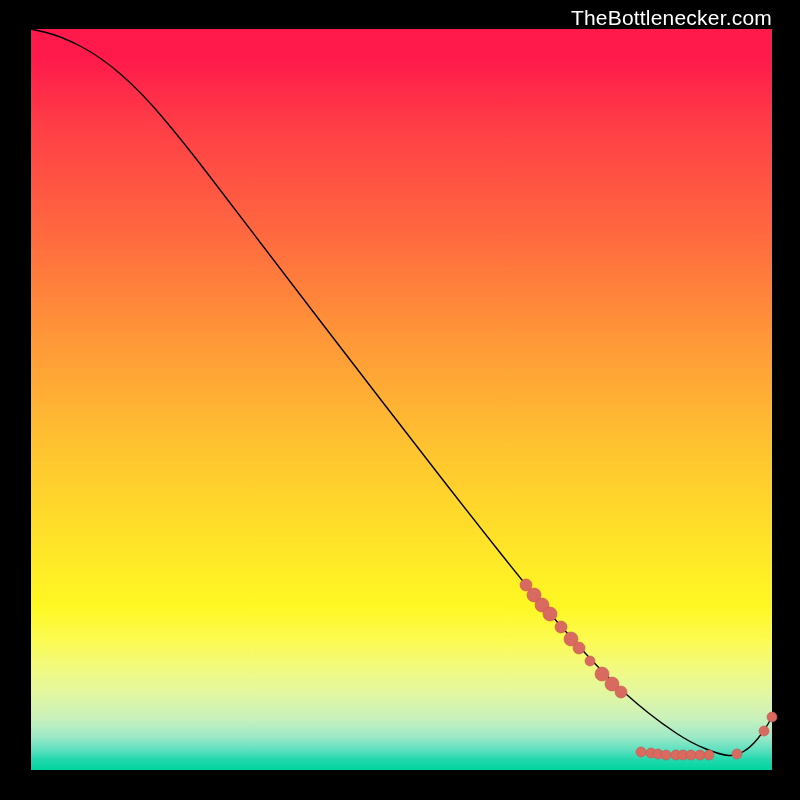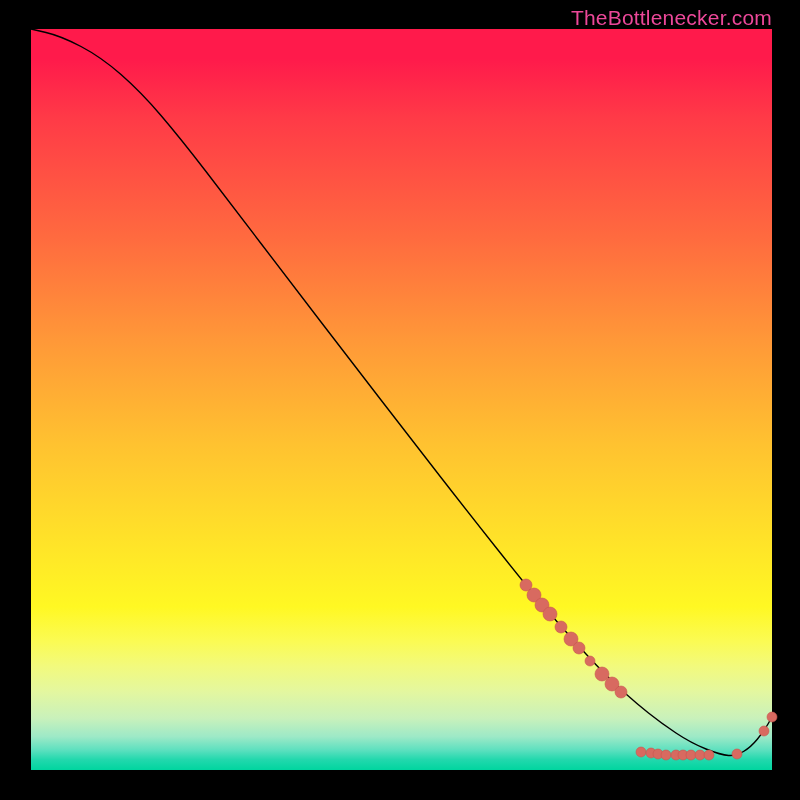--- a/index.html
+++ b/index.html
@@ -44,21 +44,21 @@
       #00d59f 100%
     );
   }
   .attribution {
     position: absolute;
     top: 6px;
     right: 28px;
     font-family: Arial, Helvetica, sans-serif;
     font-size: 21px;
     font-weight: 400;
-    color: #ec4899;
+    color: #ffffff;
     letter-spacing: 0.2px;
   }
   svg.overlay {
     position: absolute;
     left: 31px;
     top: 29px;
     width: 741px;
     height: 741px;
     overflow: visible;
   }

